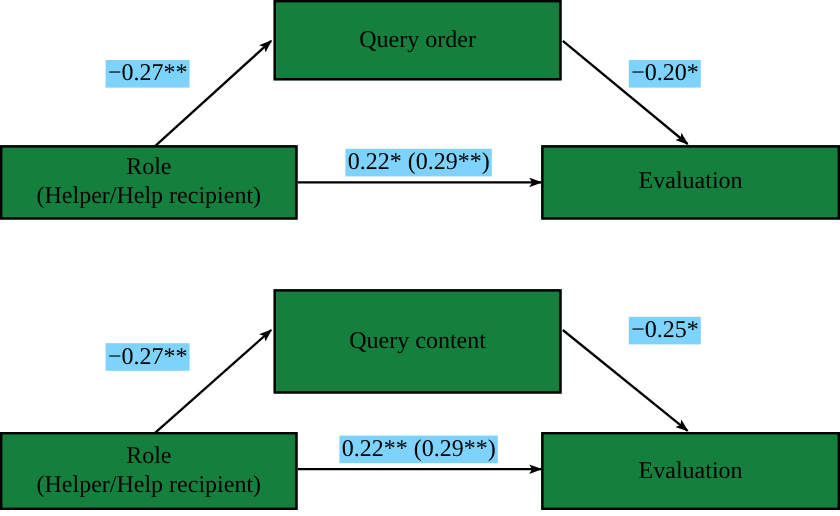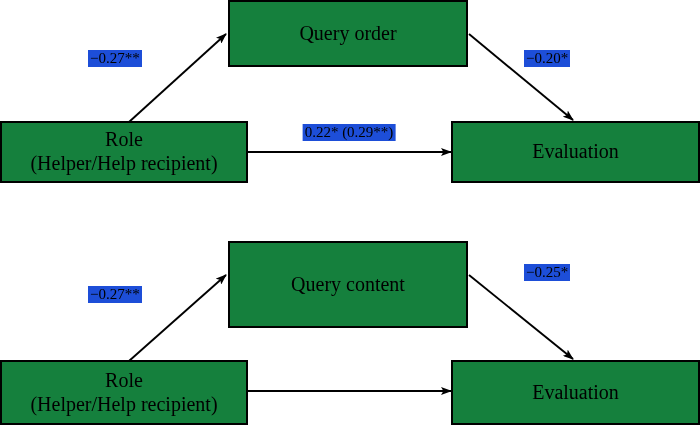--- a/index.html
+++ b/index.html
@@ -36,23 +36,23 @@
     line-height: 1.18;
     z-index: 3;
   }
   .node-line {
     display: block;
     font-size: 20px;
     white-space: nowrap;
   }
   .edge-label {
     position: absolute;
-    font-size: 15px;
+    font-size: 20px;
     white-space: nowrap;
-    background: #1d4ed8;
+    background: #7dd3fc;
     padding: 0 2px;
     z-index: 4;
   }
   .edge-label.center {
     transform: translateX(-50%);
   }
 </style>
 </head>
 <body>
 
@@ -103,14 +103,15 @@
   </div>
 
   <div class="node-box" style="left:451px; top:360px; width:249px; height:65px;">
     <span class="node-line">Evaluation</span>
   </div>
 
   <div class="edge-label" style="left:88px; top:286px;">−0.27**</div>
 
   <div class="edge-label" style="left:524px; top:264px;">−0.25*</div>
 
+  <div class="edge-label center" style="left:349px; top:363px;">0.22** (0.29**)</div>
 
 </div>
 
 </body></html>

